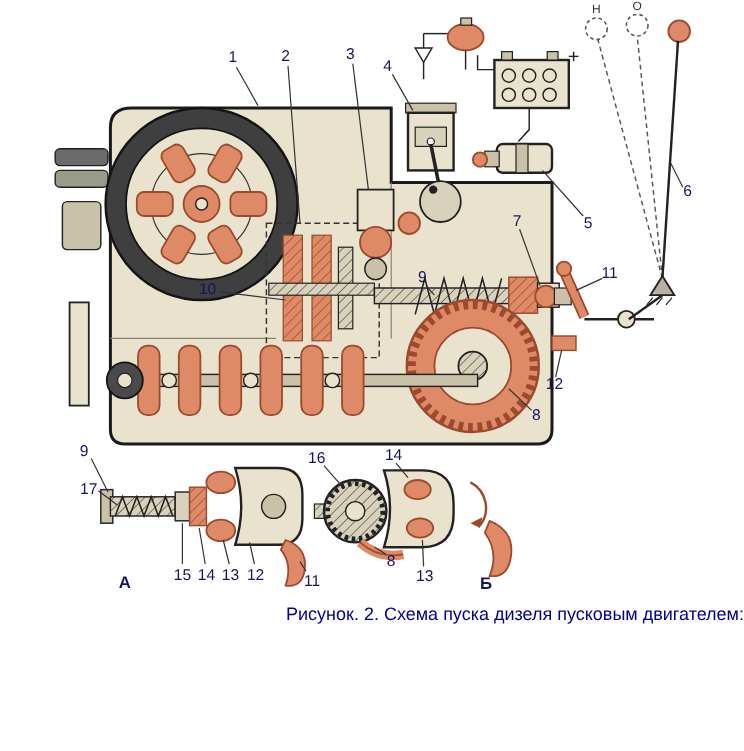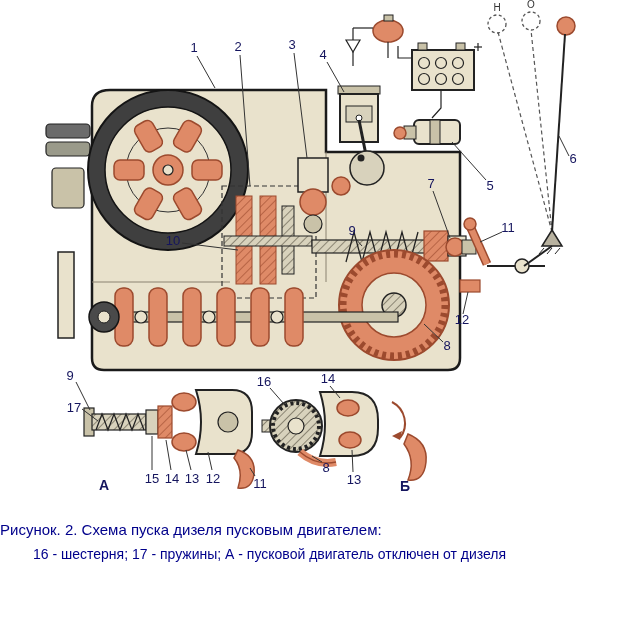--- a/index.html
+++ b/index.html
@@ -3,21 +3,21 @@
 <meta charset="utf-8">
 <style>
   html,body{margin:0;padding:0;background:#ffffff;}
   .page{position:relative;width:620px;height:626px;background:#ffffff;overflow:hidden;
         font-family:"Liberation Sans",sans-serif;}
   .diagram-wrap{width:620px;height:500px;}
   svg{display:block;}
   svg text{font-family:"Liberation Sans",sans-serif;font-size:13px;fill:#15155e;}
   svg text.pos-label{font-size:10px;fill:#333;}
   svg text.detail-label{font-size:14px;font-weight:bold;}
-  .caption{width:620px;text-align:left;color:#00008b;font-size:15px;margin-top:21px;}
+  .caption{width:620px;text-align:right;color:#00008b;font-size:15px;margin-top:4px;}
   .legend{margin:7px 0 0 33px;color:#00008b;font-size:14px;line-height:19px;}
 </style>
 </head>
 <body>
 
 <div class="page">
 
   <div class="diagram-wrap">
   <svg width="620" height="500" viewBox="0 0 620 500" xmlns="http://www.w3.org/2000/svg">
     <defs>
@@ -269,16 +269,15 @@
       <text x="326" y="472" text-anchor="middle">8</text>
       <text x="354" y="484" text-anchor="middle">13</text>
       <text class="detail-label" x="405" y="491" text-anchor="middle">Б</text>
     </g>
   </svg>
   </div>
 
   <div class="caption">Рисунок. 2. Схема пуска дизеля пусковым двигателем:</div>
 
   <div class="legend">
-    <div class="legend-line">16 - шестерня; 17 - пружины; А - пусковой двигатель отключен от дизеля</div>
   </div>
 
 </div>
 
 </body></html>

